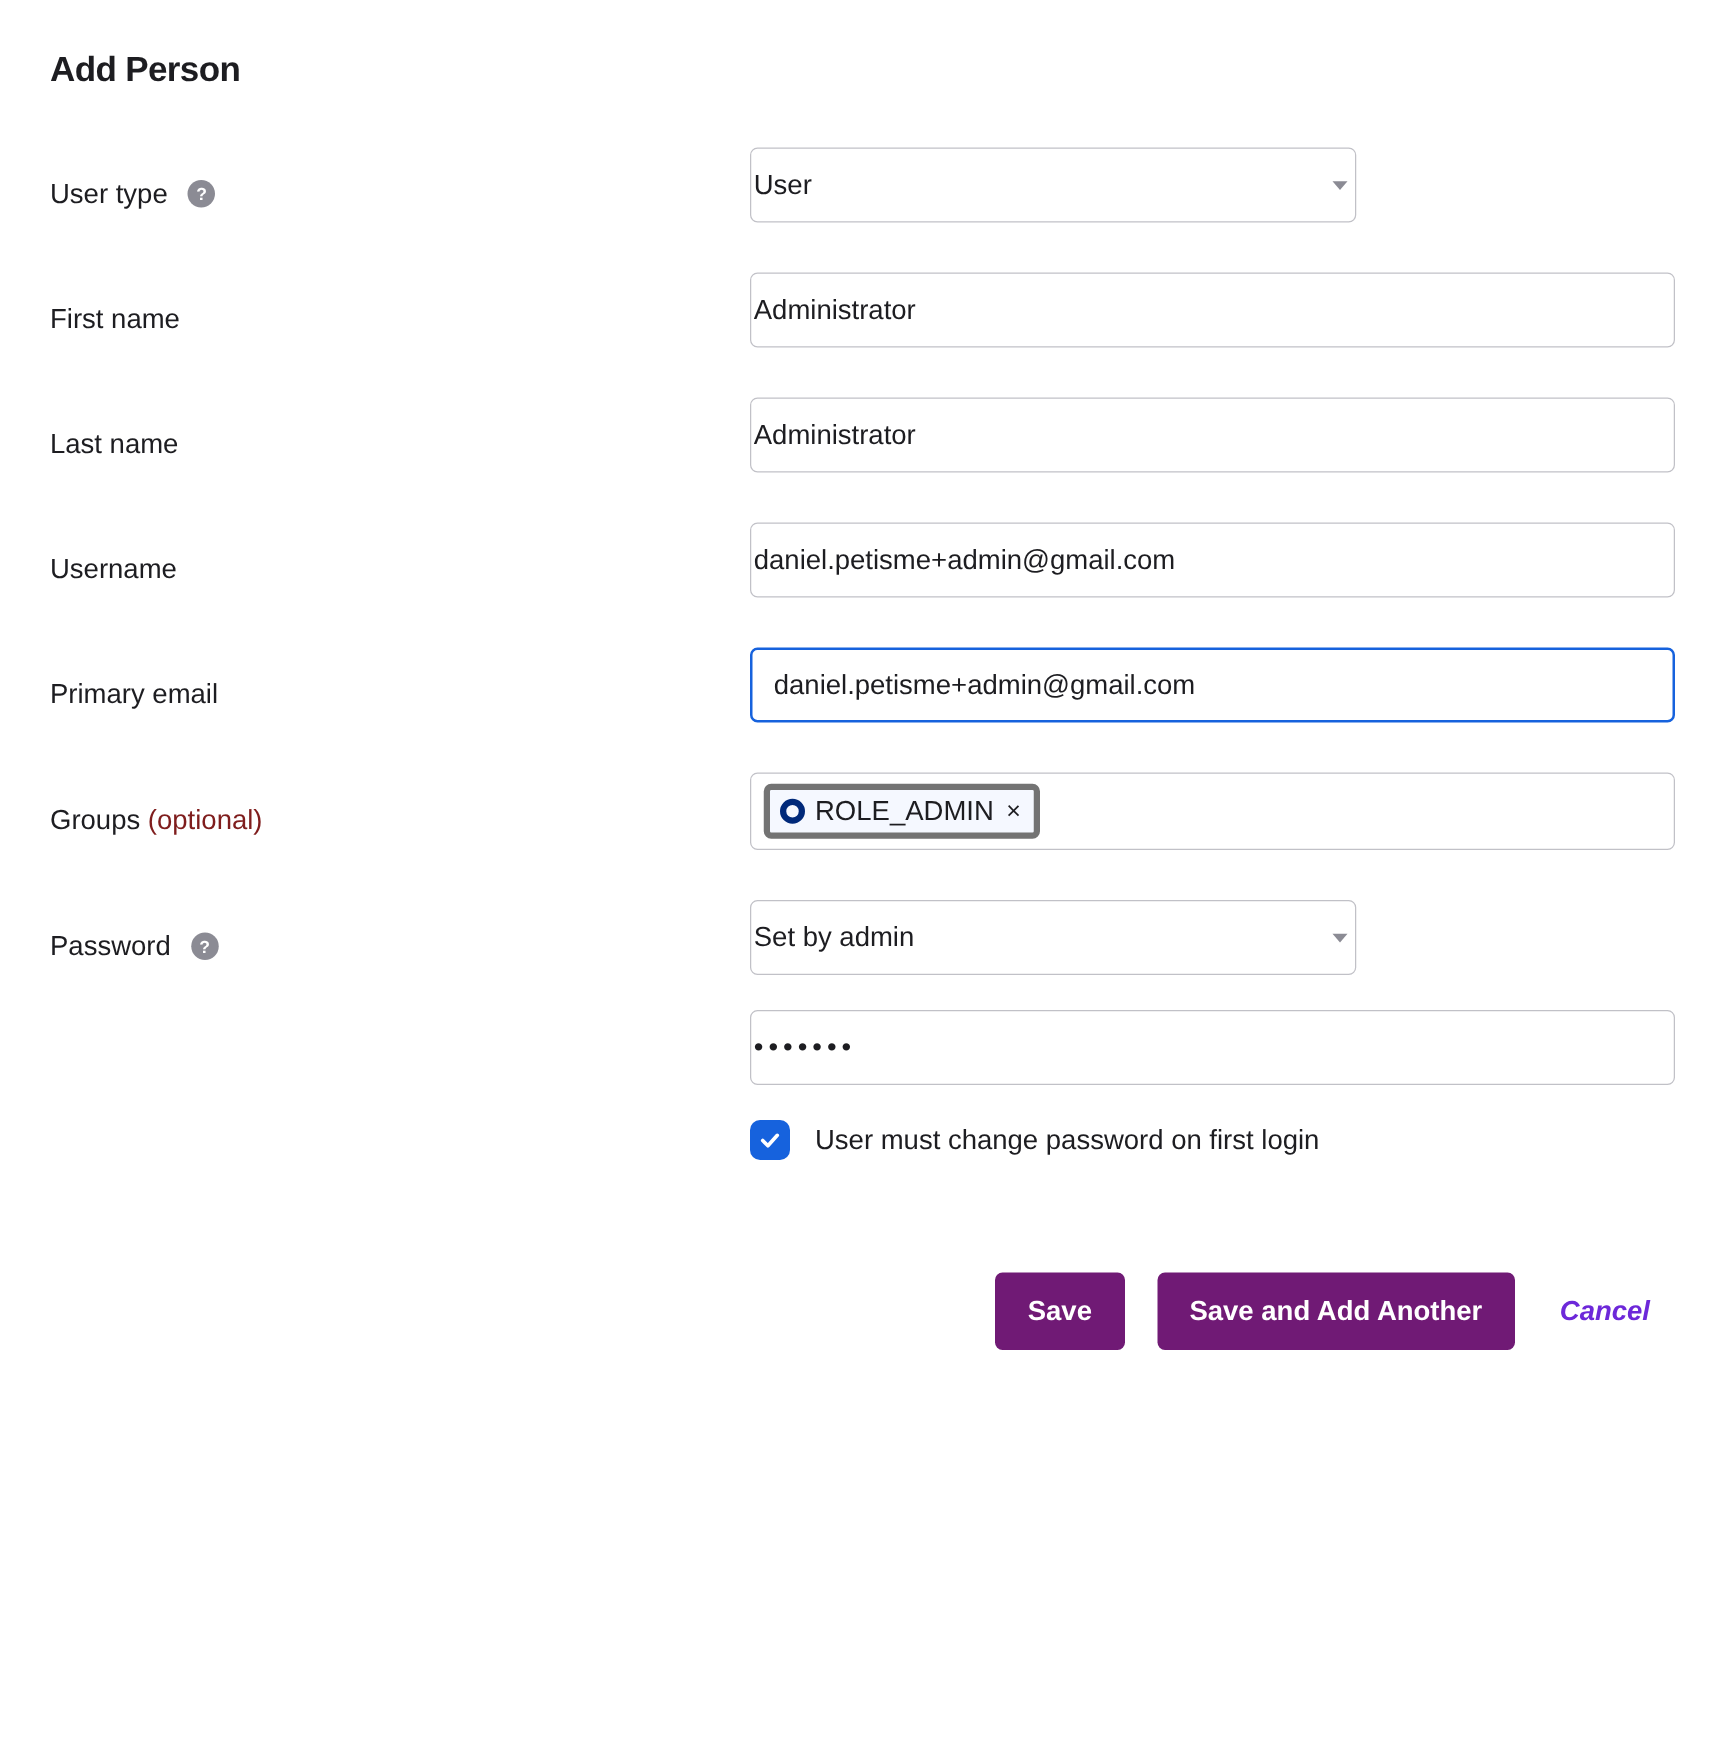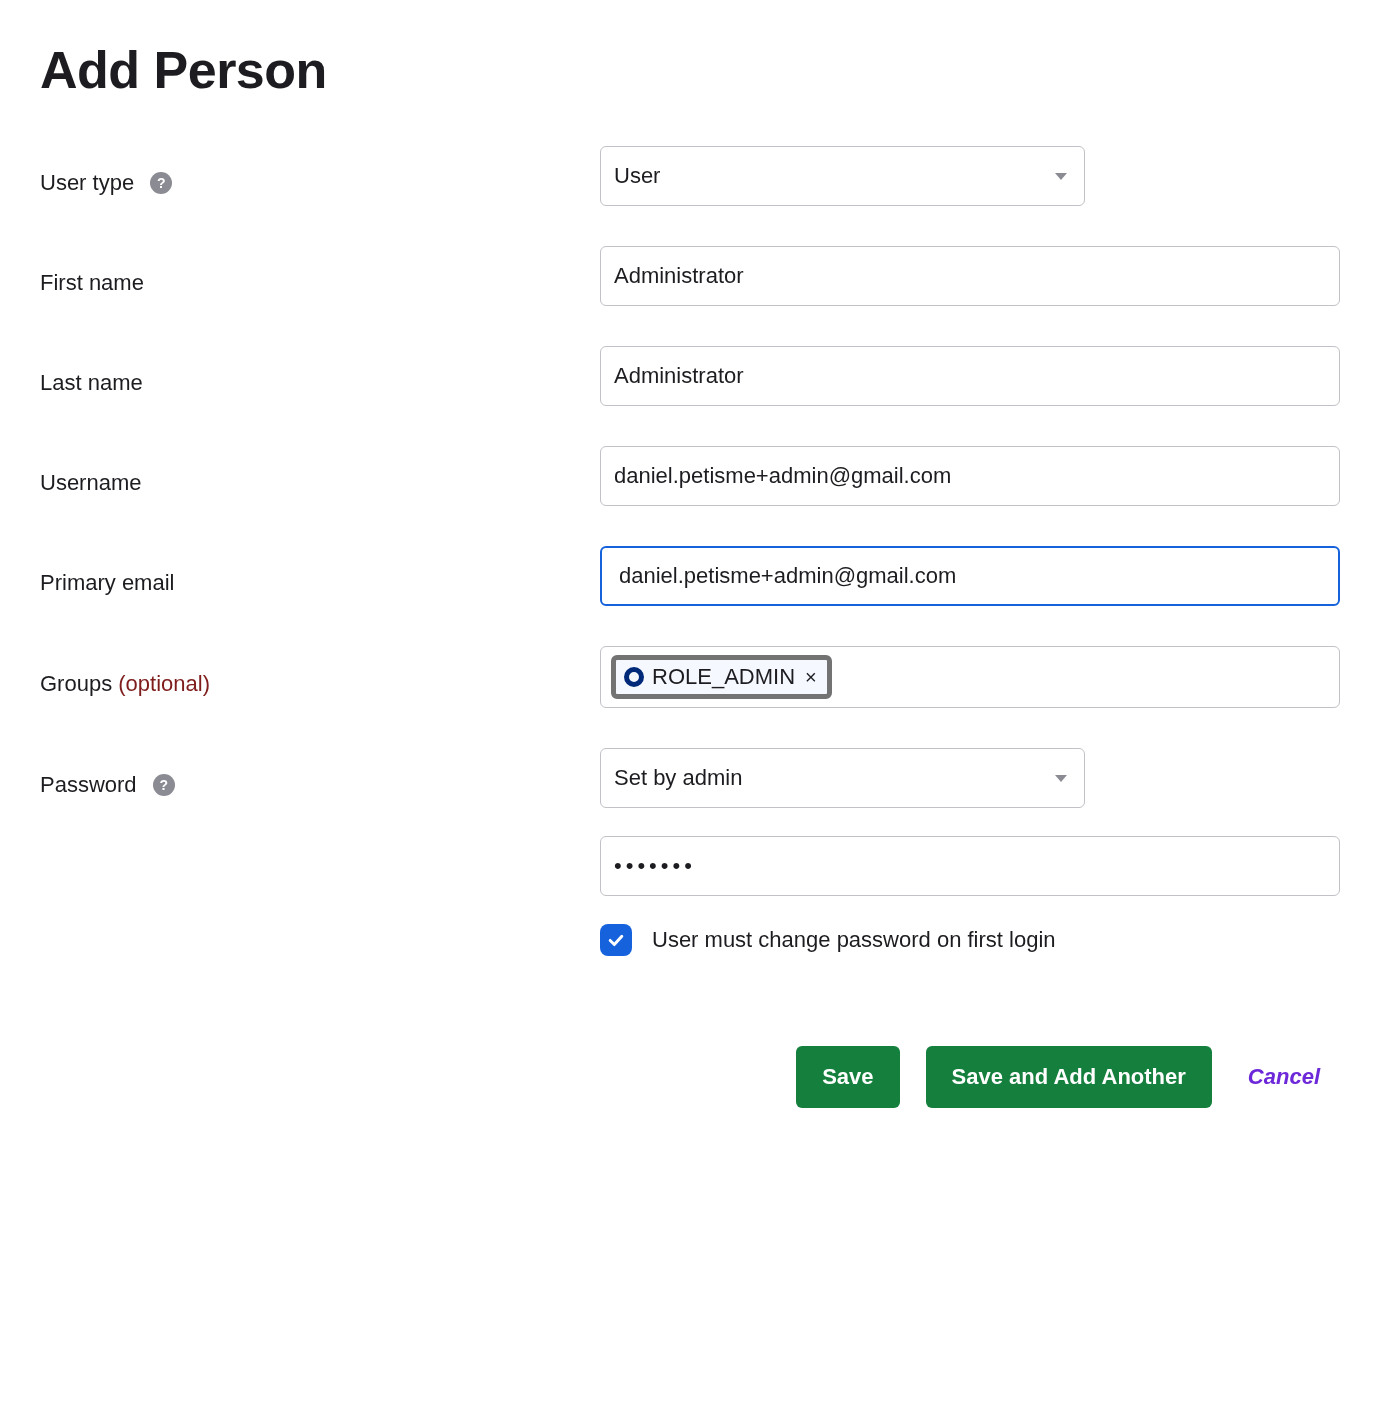--- a/index.html
+++ b/index.html
@@ -5,21 +5,21 @@
   * { box-sizing: border-box; }
   body {
     margin: 0;
     padding: 40px;
     font-family: -apple-system, BlinkMacSystemFont, "Segoe UI", Helvetica, Arial, sans-serif;
     color: #1d1d21;
     background: #fff;
     font-size: 18px;
   }
   h1.page-title {
-    font-size: 52px;
+    font-size: 28px;
     font-weight: 700;
     margin: 0 0 46px 0;
     letter-spacing: -0.5px;
   }
   .form-row {
     display: flex;
     align-items: center;
     margin-bottom: 40px;
   }
   .form-row.tight { margin-bottom: 28px; }
@@ -50,21 +50,21 @@
   }
   .field-col {
     flex: 1;
     max-width: 780px;
   }
 
   .select, .text-input, .group-input, .password-input {
     width: 100%;
     border: 1px solid #c1c1c7;
     border-radius: 6px;
-    padding: 16px 13px;
+    padding: 16px 2px;
     font-size: 22px;
     color: #1d1d21;
     background: #fff;
     font-family: inherit;
   }
   .select.narrow { width: 485px; }
   .text-input.focused {
     border: 2px solid #1662dd;
     padding: 15px 17px;
   }
@@ -141,21 +141,21 @@
   .btn {
     border: none;
     border-radius: 6px;
     padding: 18px 26px;
     font-size: 22px;
     font-weight: 600;
     cursor: pointer;
     font-family: inherit;
   }
   .btn-primary {
-    background: #15803d;
+    background: #701a75;
     color: #fff;
   }
   .btn-link {
     background: transparent;
     color: #6d28d9;
     font-weight: 600;
     padding: 18px 10px;
     font-style: italic;
   }
 </style>

